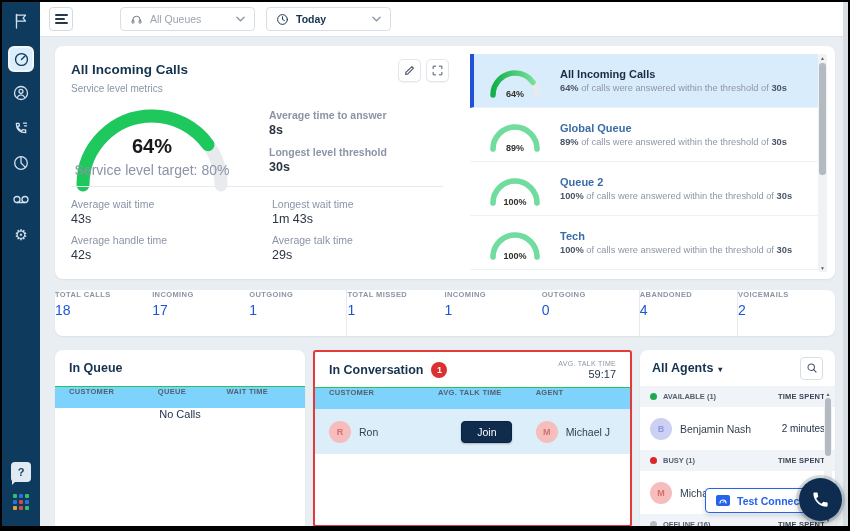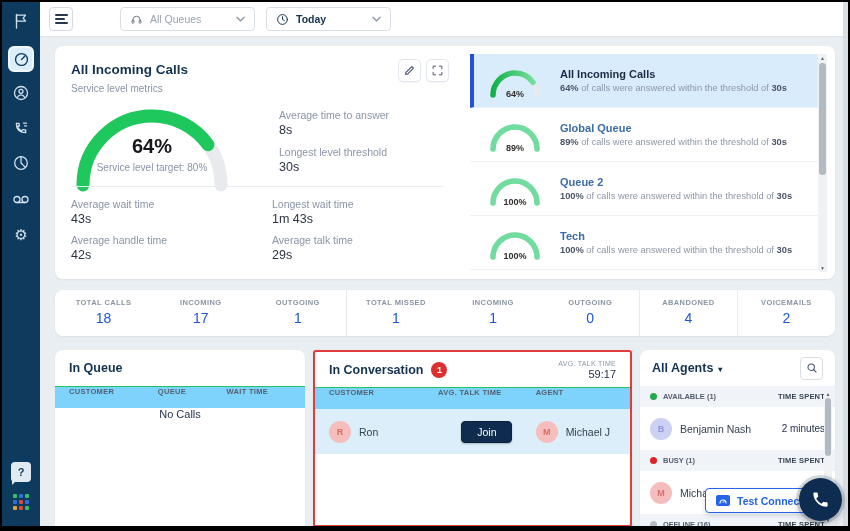--- a/index.html
+++ b/index.html
@@ -41,45 +41,45 @@
   
   .top-card { left:15px; top:9px; width:780px; height:233px; }
   .sc-title { position:absolute; left:16px; top:16px; font-size:13.5px; font-weight:bold; color:#15324f; }
   .sc-sub { position:absolute; left:16px; top:37px; font-size:10px; color:#8a94a6; }
   .icn-btn { position:absolute; top:13px; width:23px; height:23px; background:#fff; border:1px solid #e2e7ed; border-radius:5px; display:flex; align-items:center; justify-content:center; box-shadow:0 1px 1px rgba(16,24,40,.05); }
   .icn-btn svg { stroke:#44506a; fill:none; stroke-width:1.3; stroke-linecap:round; stroke-linejoin:round; }
   .btn-edit { left:343px; } .btn-expand { left:371px; }
   .gauge-wrap { position:absolute; left:12px; top:52px; width:170px; height:94px; }
   .gauge-wrap svg { position:absolute; left:0; top:0; }
   .g-val { position:absolute; left:0; right:0; top:37px; text-align:center; font-size:20px; font-weight:bold; color:#16181c; }
-  .g-target { position:absolute; left:0; right:0; top:64px; text-align:center; font-size:10px; color:#8a94a6; }
+  .g-target { position:absolute; left:0; right:0; top:64px; text-align:center; font-size:14px; color:#8a94a6; }
   .metric .m-lbl { font-size:10.5px; color:#8a94a6; }
   .metric .m-val { font-size:12.5px; color:#2b3442; margin-top:2px; }
-  .right-col { position:absolute; left:224px; top:63px; display:flex; flex-direction:column; gap:9px; }
+  .right-col { position:absolute; left:214px; top:63px; display:flex; flex-direction:column; gap:9px;font-weight:bold; }
   .hdiv { position:absolute; left:16px; top:140px; width:372px; height:1px; background:#e7ebf0; }
   .bot-grid { position:absolute; left:16px; top:152px; display:grid; grid-template-columns:201px 201px; row-gap:8px; }
 
   
   .queue-list { position:absolute; left:415px; top:8px; width:348px; height:218px; }
   .q-item { height:54px; border-bottom:1px solid #eef1f5; background:#fff; display:flex; align-items:center; padding-left:16px; gap:16px; position:relative; }
   .q-item.selected { background:#d9ecfb; border-left:4px solid #2250d6; padding-left:12px; }
   .sg-wrap { position:relative; width:58px; height:36px; flex:none; }
   .sg-pct { position:absolute; left:0; right:0; bottom:0px; text-align:center; font-size:9px; font-weight:bold; color:#33302c; }
   .q-text { min-width:0; }
   .q-name { font-size:11px; font-weight:bold; color:#3a6ca8; margin-bottom:3px; }
   .q-item.selected .q-name { color:#1b2b45; }
   .q-desc { font-size:9.3px; color:#8d97a7; white-space:nowrap; }
   .q-desc b { color:#4a5568; font-weight:bold; }
   .q-scroll { position:absolute; left:763px; top:8px; width:9px; height:218px; background:#f1f2f4; border-radius:2px; }
   .q-scroll .thumb { position:absolute; left:1px; right:1px; top:9px; height:112px; background:#b4bac1; border-radius:3px; }
   .sb-arrow { position:absolute; left:0; right:0; text-align:center; font-size:5px; color:#5a6470; }
 
   
   .stats-card { left:15px; top:253px; width:780px; height:46px; display:flex; }
-  .stat { flex:1; text-align:center; padding-top:8px; }
+  .stat { flex:1; }
   .stat.divl { border-left:1px solid #e7ebf0; }
   .stat .s-lbl { font-size:7.5px; font-weight:bold; letter-spacing:.4px; color:#8a95a3; }
   .stat .s-val { font-size:14px; color:#1d55d8; margin-top:3px; }
 
   
   .bcard { top:313px; height:177px; border-radius:8px 8px 0 0; }
   .inqueue-card { left:15px; width:250px; }
   .convo-card { left:273px; width:319px; border:2px solid #e23b3b; border-radius:3px; }
   .agents-card { left:600px; width:195px; }
   .panel-title-row { display:flex; align-items:center; padding:0 14px; height:37px; border-bottom:1px solid #22c55e; }

